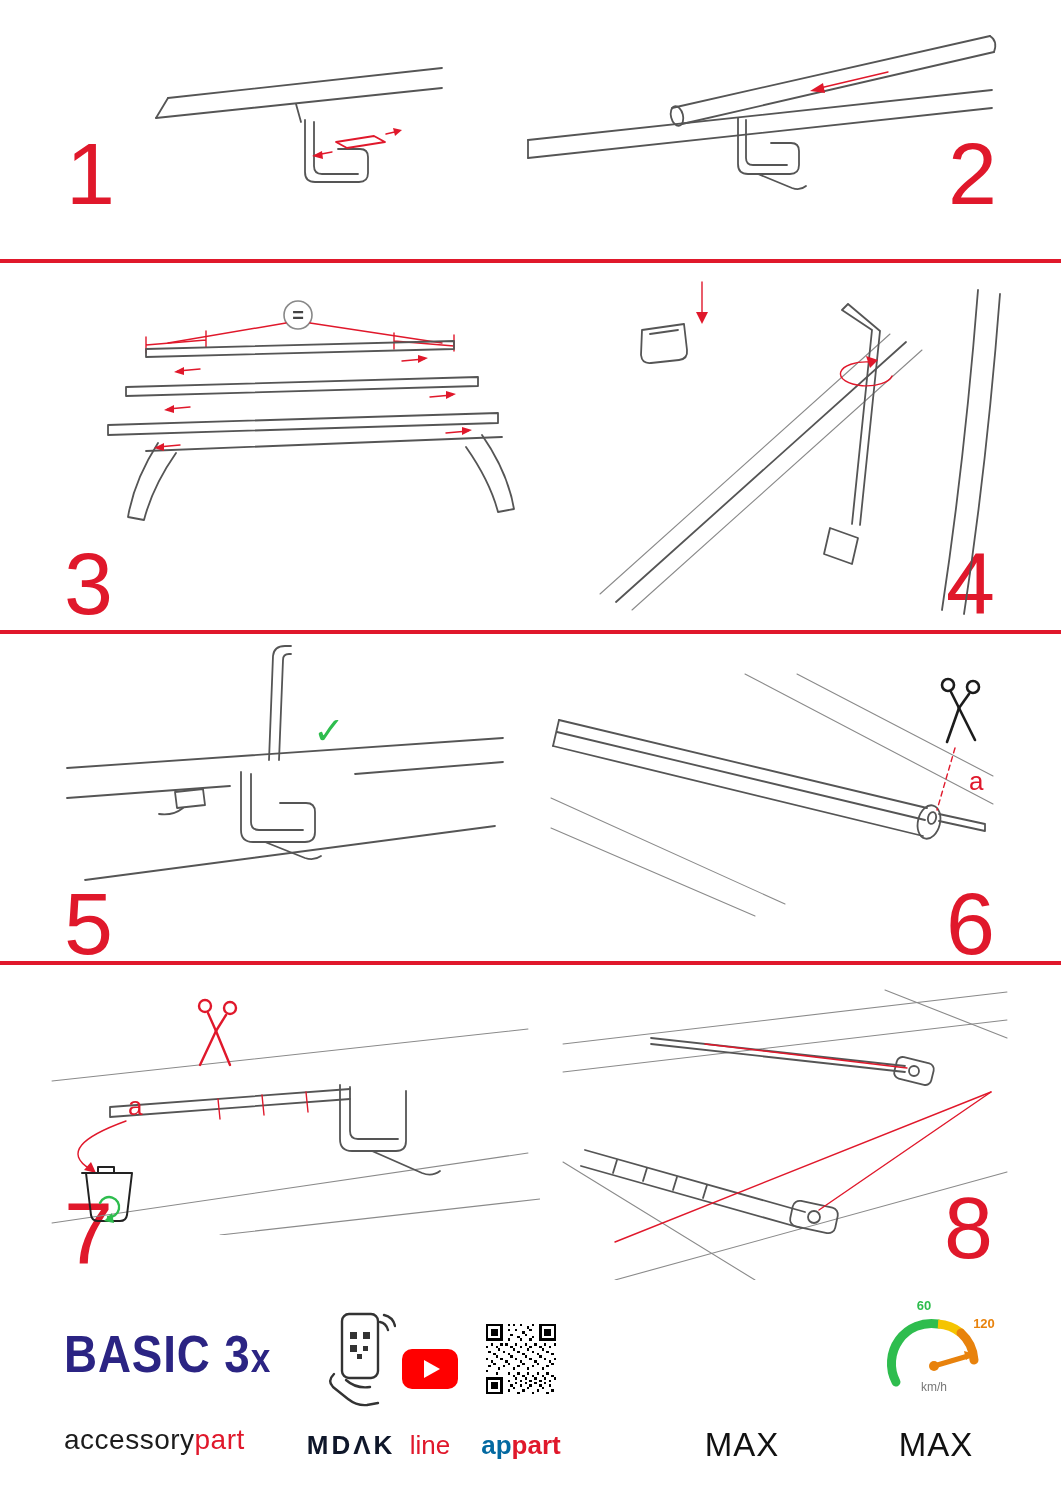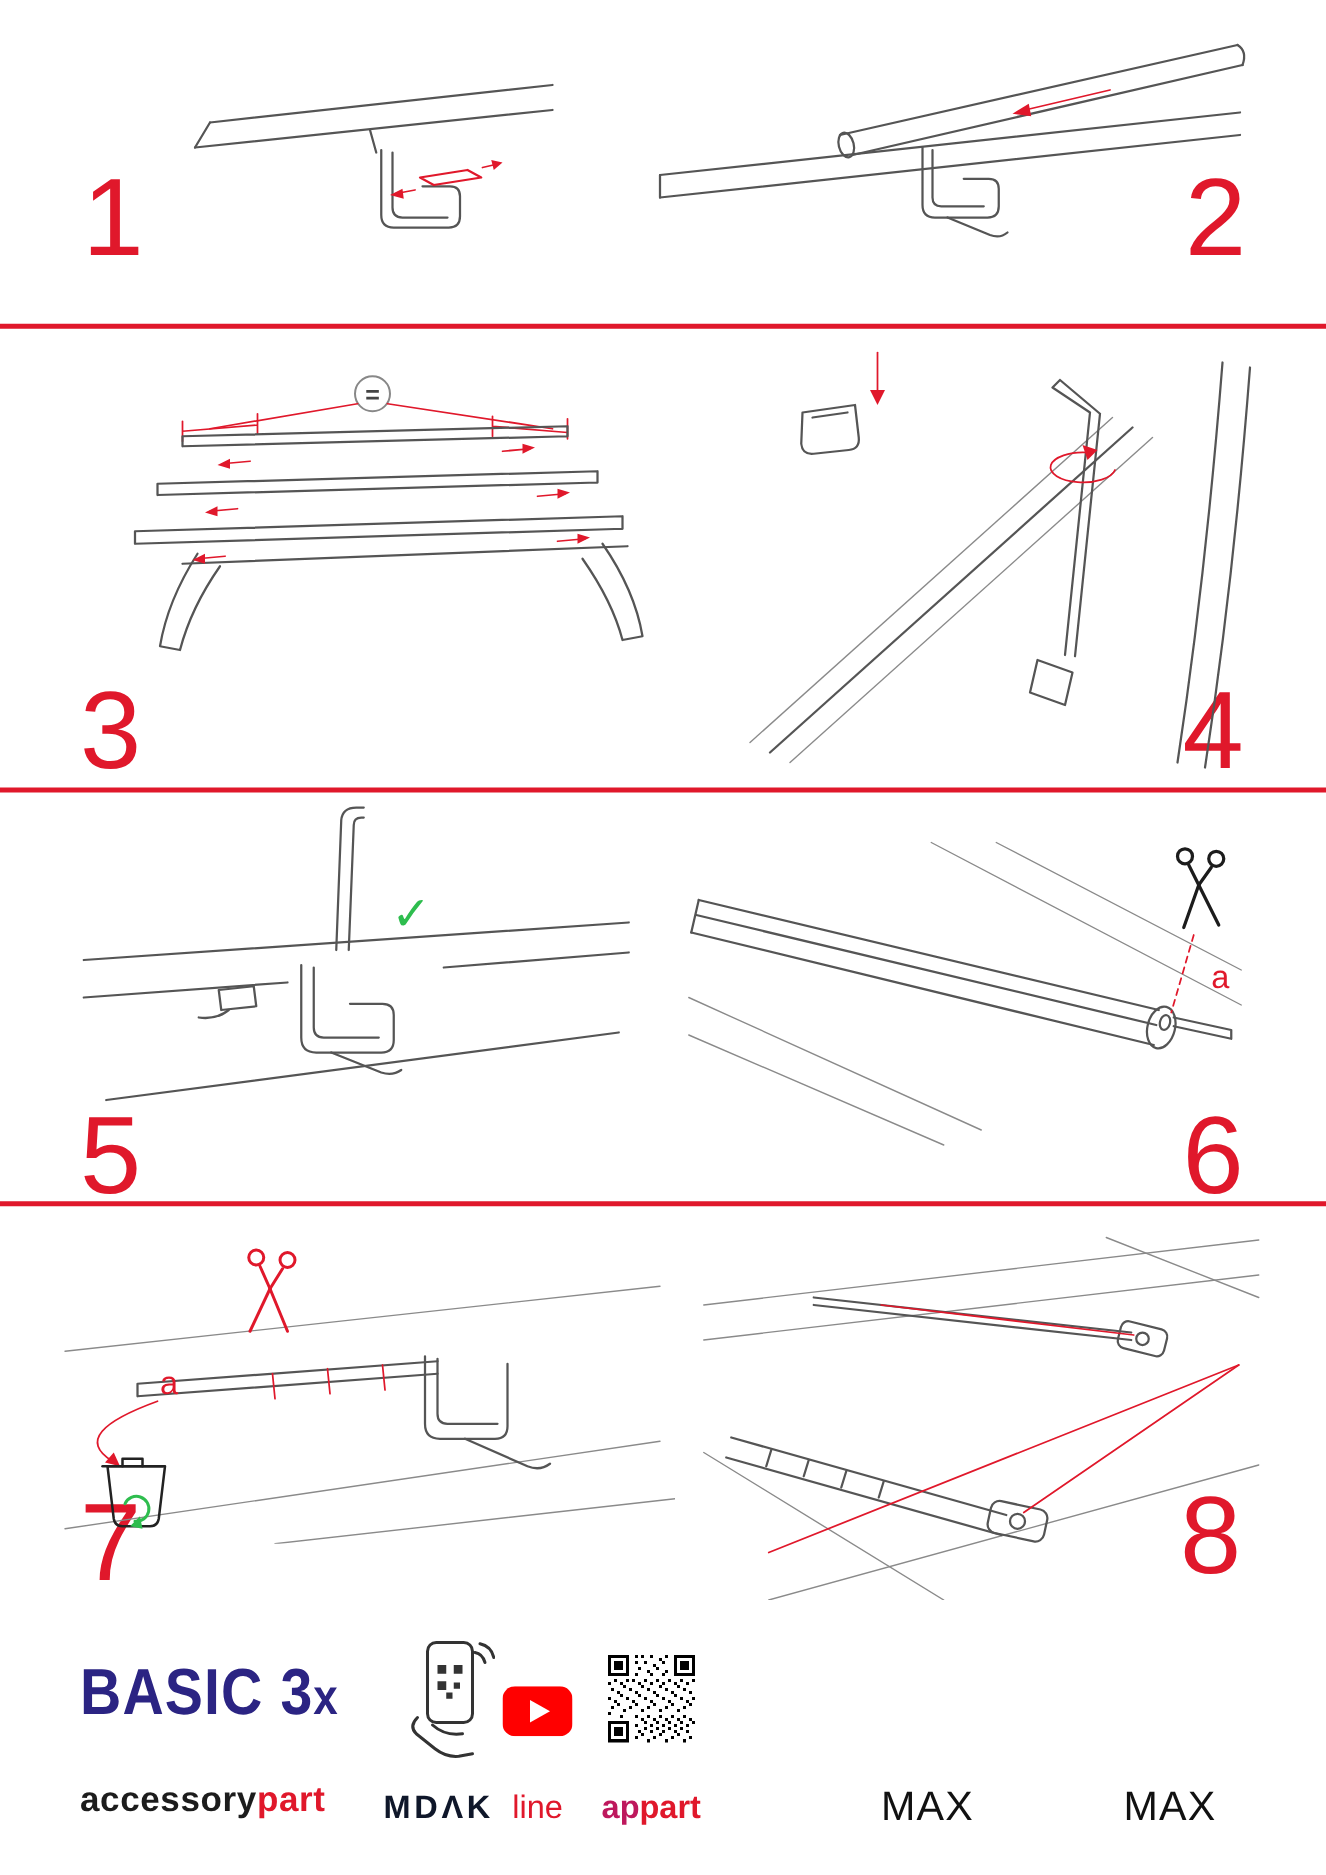--- a/index.html
+++ b/index.html
@@ -40,30 +40,30 @@
   .lbl{fill:var(--red);font-size:26px;}
 
   
   .brand-title{
     position:absolute;left:64px;top:1326px;color:var(--indigo);
     font-size:52px;font-weight:700;letter-spacing:1px;line-height:1.1;
     transform:scaleX(.88);transform-origin:left center;white-space:nowrap;
   }
   .brand-x{font-size:40px;}
   .brand-sub{
-    position:absolute;left:64px;top:1424px;font-size:28px;font-weight:700;
+    position:absolute;left:64px;top:1424px;font-size:28px;font-weight:400;
     letter-spacing:.5px;white-space:nowrap;
   }
   .brand-sub .dark{color:#1c1c1c;}
   .brand-sub .redtxt{color:var(--red);}
   .logo-label{position:absolute;top:1430px;font-size:26px;text-align:center;}
   .mdak{left:293px;width:116px;color:#0f172a;font-weight:600;letter-spacing:3px;}
   .ipqi{left:392px;width:76px;color:var(--red);font-weight:500;}
   .apline{left:472px;width:98px;font-weight:600;}
-  .apline .dark{color:#be185d;}
+  .apline .dark{color:#0369a1;}
   .apline .redtxt{color:var(--red);}
   .max-label{position:absolute;top:1426px;font-size:33px;color:#111;text-align:center;font-weight:500;letter-spacing:1px;}
   .wtxt{fill:var(--red);font-size:22px;font-weight:700;}
   .gauge-num{font-size:13px;font-weight:700;}
   .kmh{fill:#777;font-size:12px;}
   .ph{fill:none;stroke:#333;stroke-width:2.4;stroke-linecap:round;stroke-linejoin:round;}
   .phf{fill:#333;stroke:none;}
 </style>
 </head>
 <body>
@@ -319,15 +319,28 @@
         M9,27h1v1h-1z M11,26h1v1h-1z M13,28h1v1h-1z M15,27h1v1h-1z M17,26h1v1h-1z M19,28h1v1h-1z M21,27h1v1h-1z M23,26h1v1h-1z M25,28h1v1h-1z M27,27h1v1h-1z"></path>
       </g>
     </svg>
   </div>
   <div class="logo-label apline">
     <span class="dark">ap</span><span class="redtxt">part</span>
   </div>
 
   <div class="max-label" style="left:678px;width:128px">MAX</div>
 
+  <div class="ill" style="left:876px;top:1296px;width:120px;height:108px">
+    <svg viewBox="0 0 120 108">
+      <path d="M20,86 A40,40 0 0 1 62,28" fill="none" stroke="#2ebd4e" stroke-width="9" stroke-linecap="round"></path>
+      <path d="M62,28 A40,40 0 0 1 85,37" fill="none" stroke="#f5c400" stroke-width="9"></path>
+      <path d="M85,37 A40,40 0 0 1 98,64" fill="none" stroke="#e8820c" stroke-width="9" stroke-linecap="round"></path>
+      <text class="gauge-num" x="48" y="14" text-anchor="middle" fill="#2ebd4e">60</text>
+      <text class="gauge-num" x="108" y="32" text-anchor="middle" fill="#e8820c">120</text>
+      <path d="M58,70 L92,60" stroke="#e8820c" stroke-width="5" stroke-linecap="round"></path>
+      <polygon points="99,58 88,55 90,64" fill="#e8820c"></polygon>
+      <circle cx="58" cy="70" r="5" fill="#e8820c"></circle>
+      <text class="kmh" x="58" y="95" text-anchor="middle">km/h</text>
+    </svg>
+  </div>
   <div class="max-label" style="left:876px;width:120px">MAX</div>
 
 </div>
 
 </body></html>

